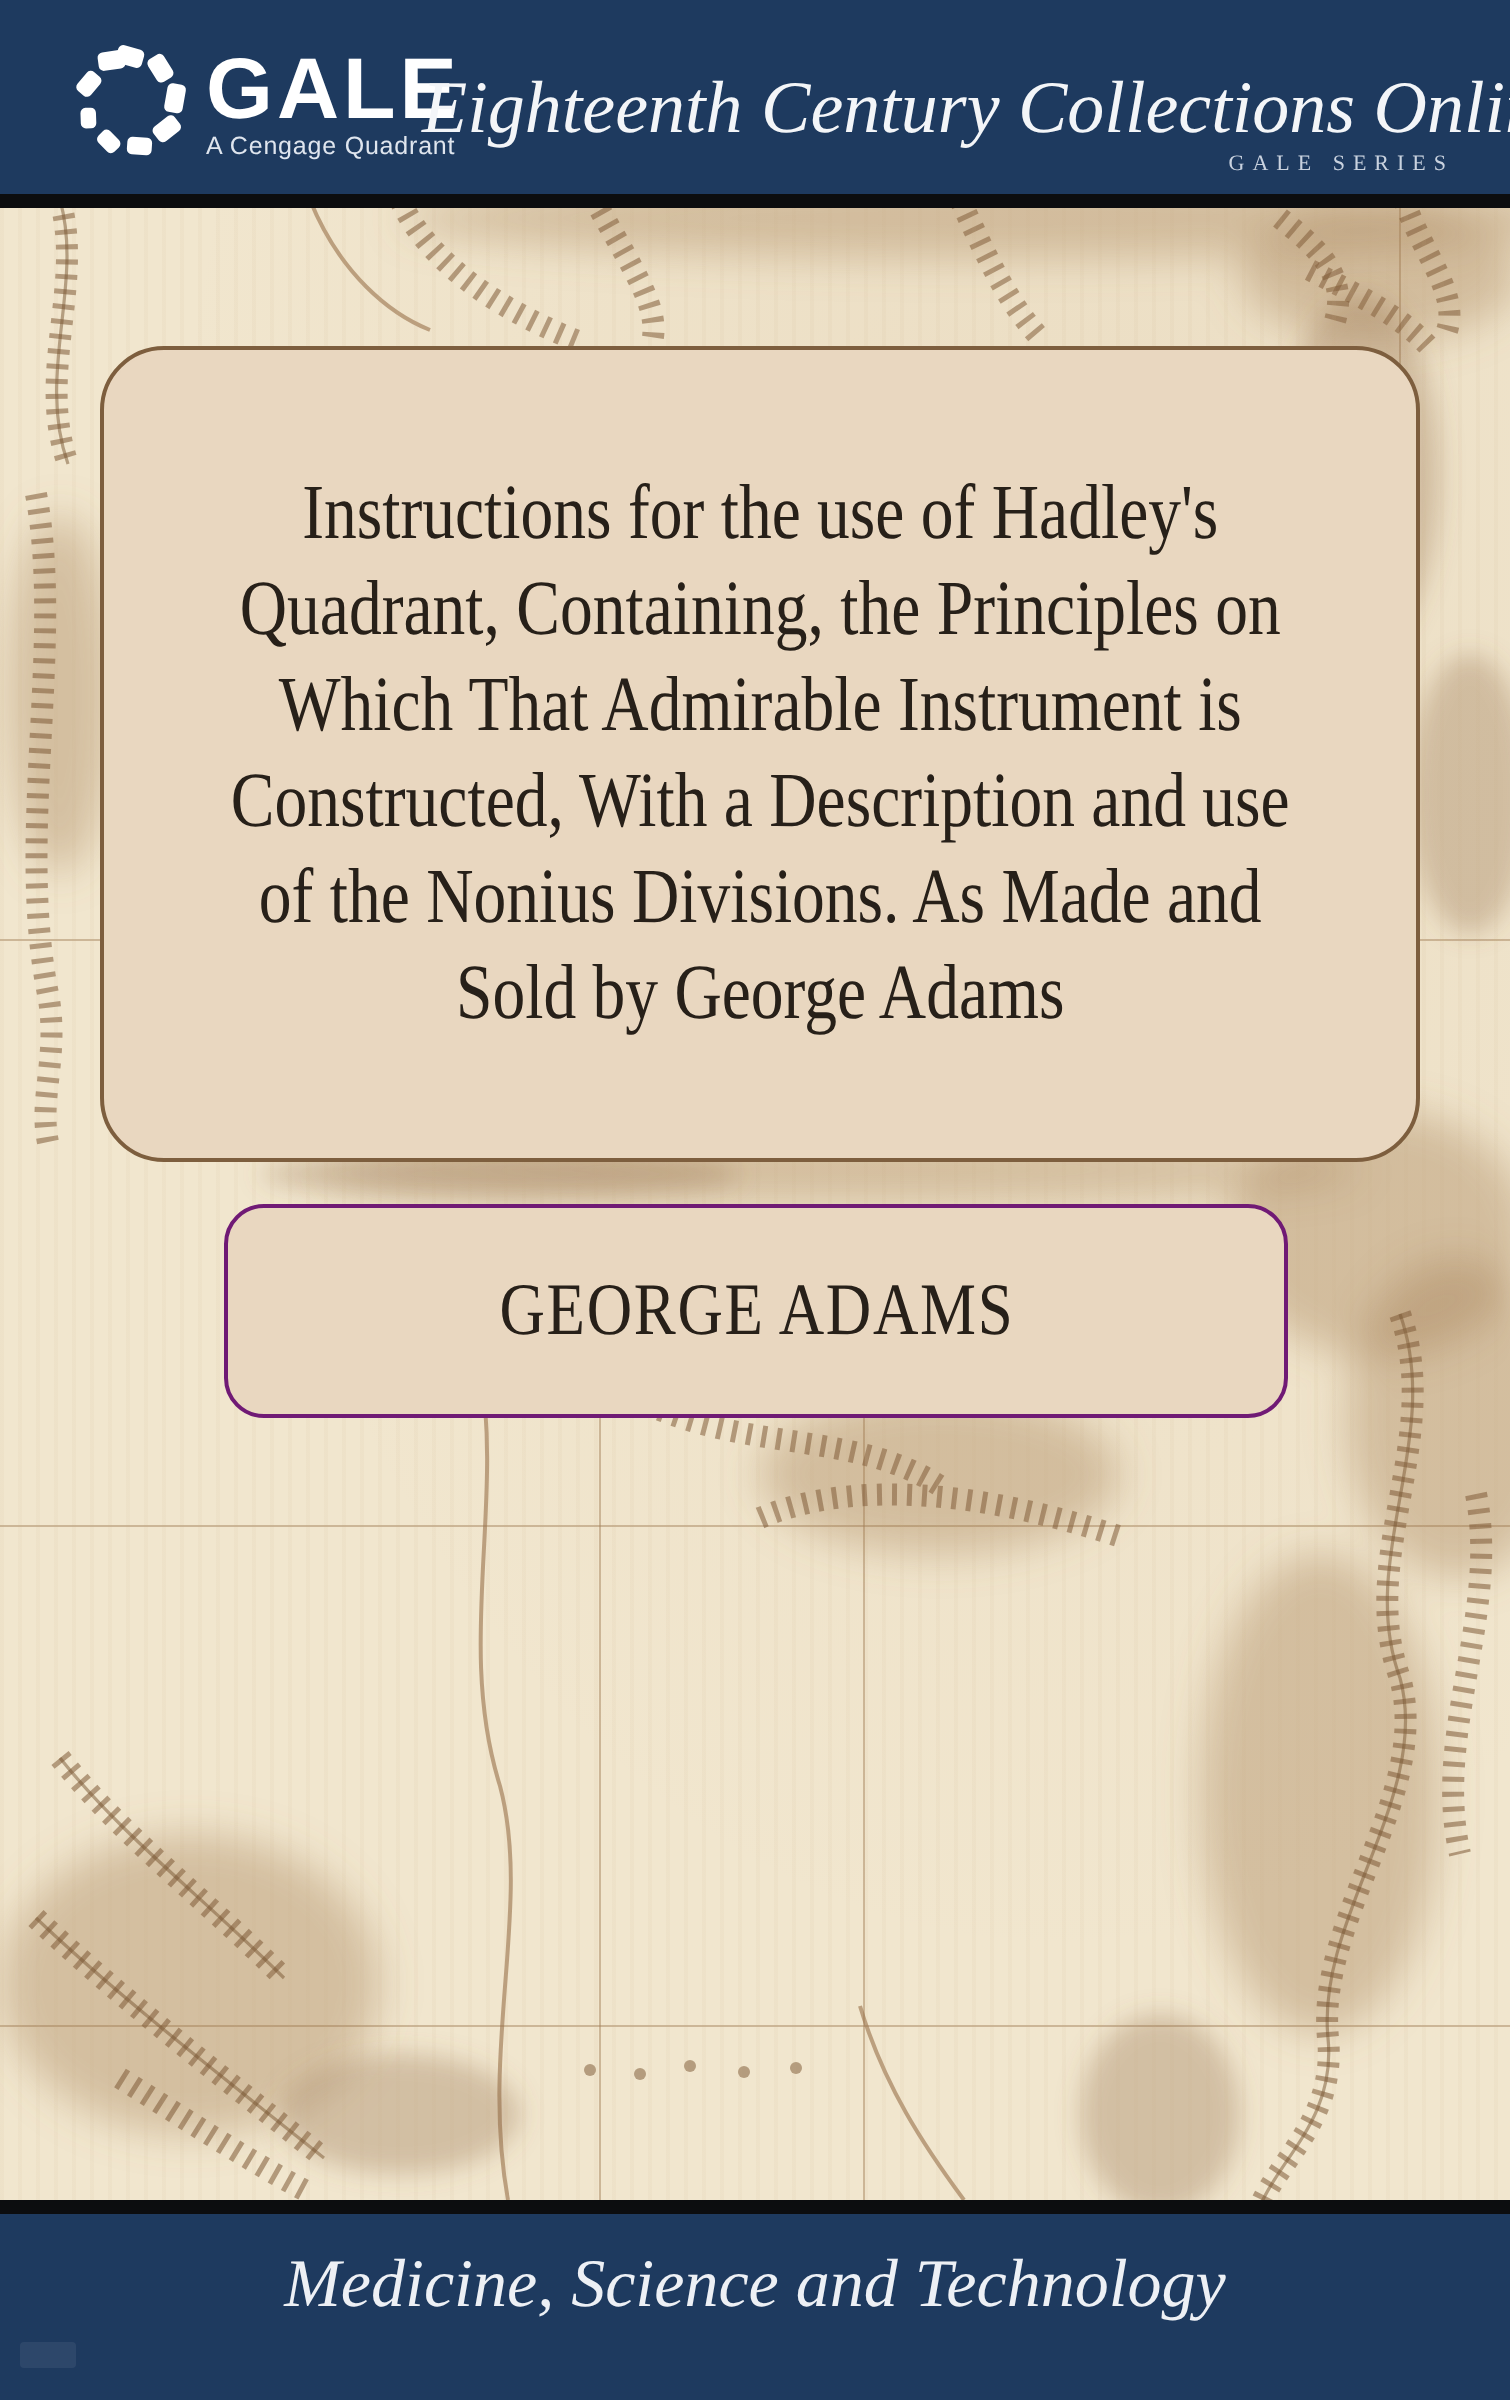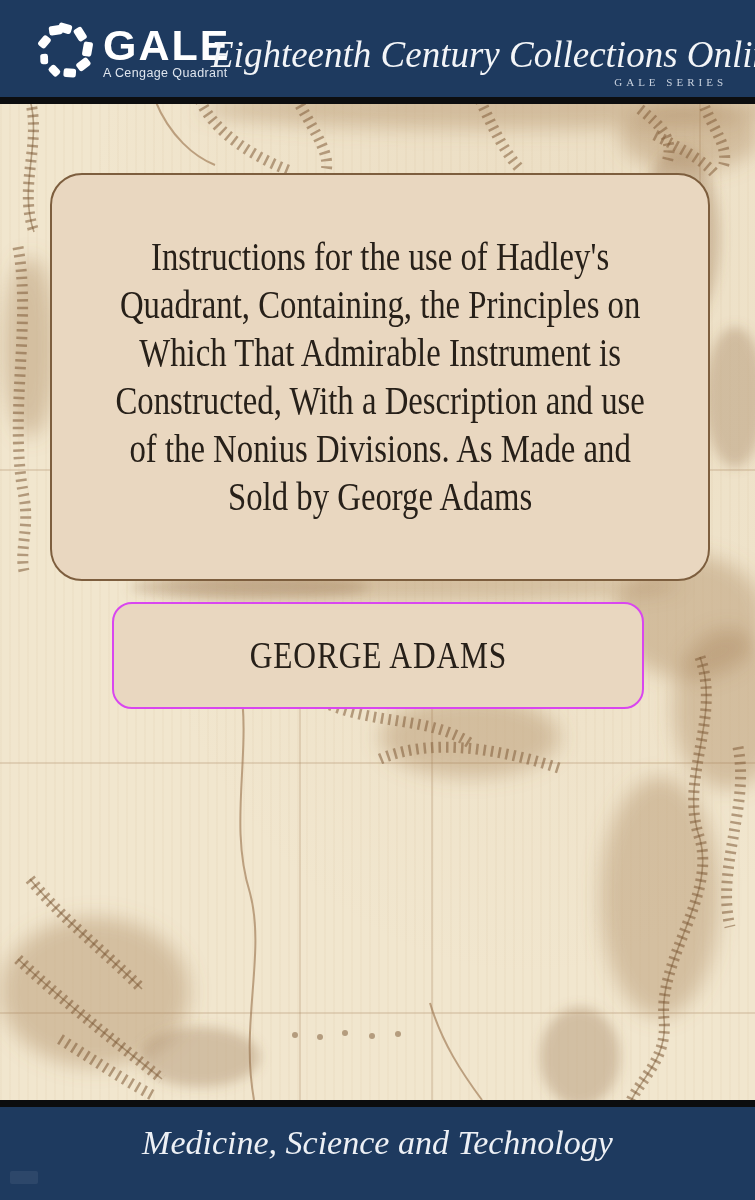--- a/index.html
+++ b/index.html
@@ -49,21 +49,21 @@
     box-shadow:0 0 0 1px rgba(233,215,192,.6) inset;
     display:flex;align-items:center;justify-content:center;
   }
   .title-lines{transform:scaleX(.84);transform-origin:50% 50%;}
   .title-line{
     white-space:nowrap;text-align:center;color:#272019;
     font-size:39px;line-height:48px;font-family:"Liberation Serif",serif;
   }
   .author-box{
     position:absolute;left:112px;top:602px;width:528px;height:103px;z-index:10;
-    background:#e9d7c0;border:2px solid #d946ef;border-radius:20px;
+    background:#e9d7c0;border:2px solid #701a75;border-radius:20px;
     display:flex;align-items:center;justify-content:center;
   }
   .author-name{
     transform:scaleX(.85);white-space:nowrap;color:#272019;
     font-size:37px;letter-spacing:1px;font-family:"Liberation Serif",serif;
   }
   
   .footer-bar{
     position:absolute;left:0;bottom:0;width:755px;height:93px;
     background:#1e3a5f;border-top:7px solid #0c0d0f;z-index:30;

